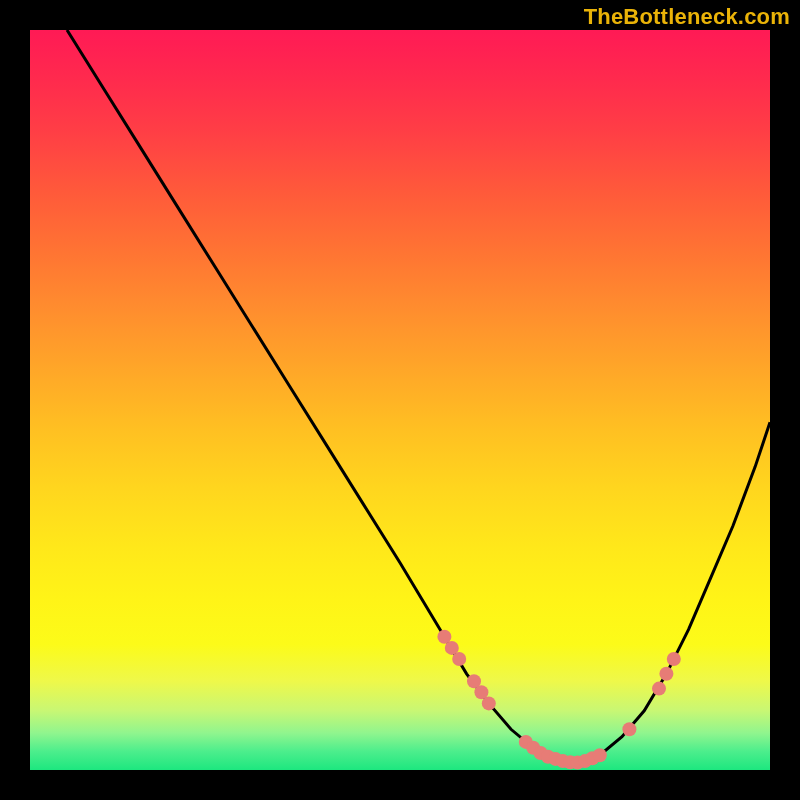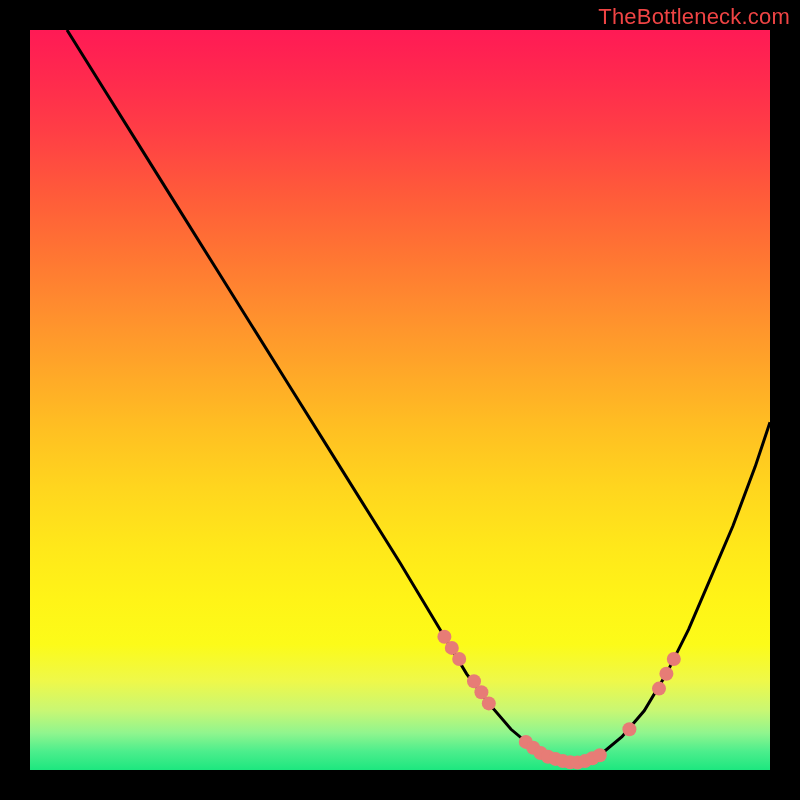--- a/index.html
+++ b/index.html
@@ -48,23 +48,23 @@
       #c8f774 92%,
       #90f58e 95%,
       #4cee8c 97.5%,
       #1de77f 100%
     );
   }
   .watermark {
     position: absolute;
     top: 4px;
     right: 10px;
-    color: #ef4444;
+    color: #eab308;
     font-size: 22px;
-    font-weight: 400;
+    font-weight: 700;
     letter-spacing: 0.2px;
     user-select: none;
   }
   svg.curve {
     position: absolute;
     inset: 0;
     width: 740px;
     height: 740px;
     pointer-events: none;
   }

